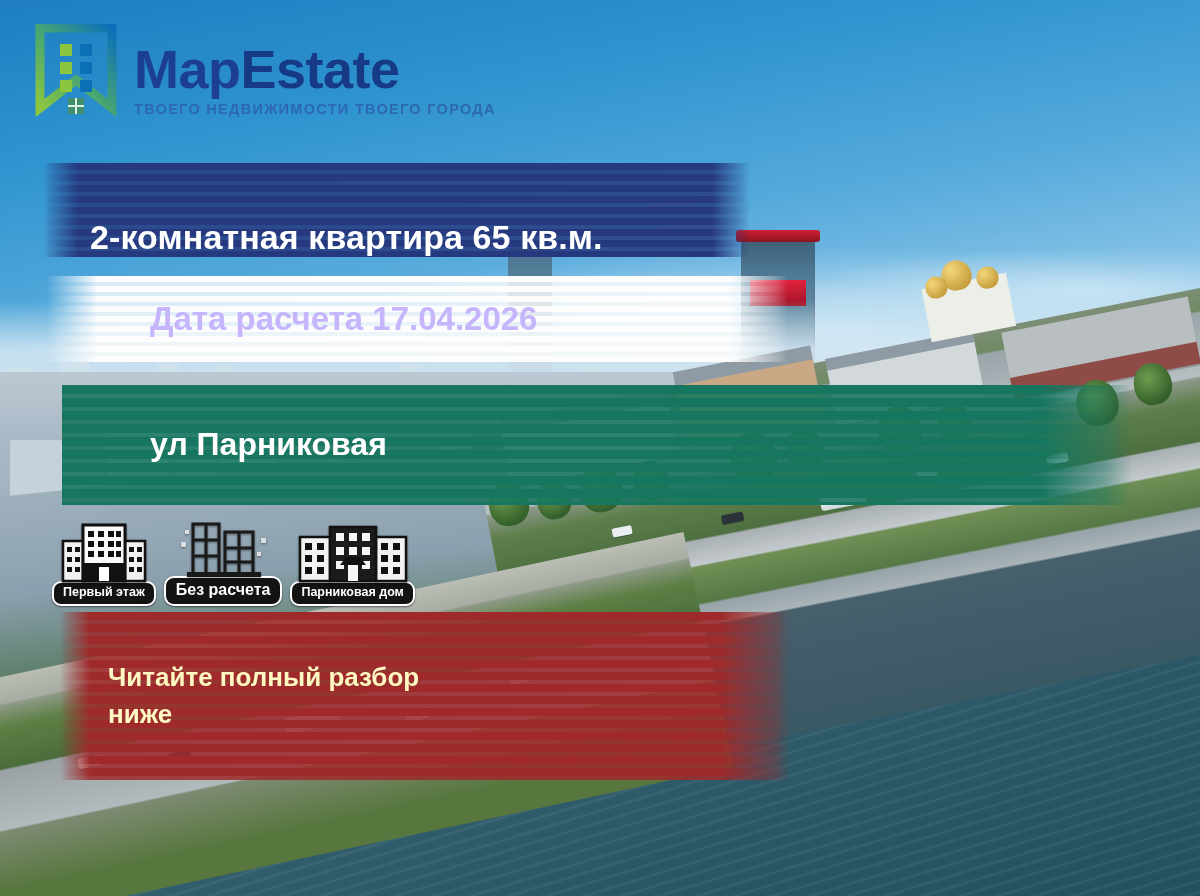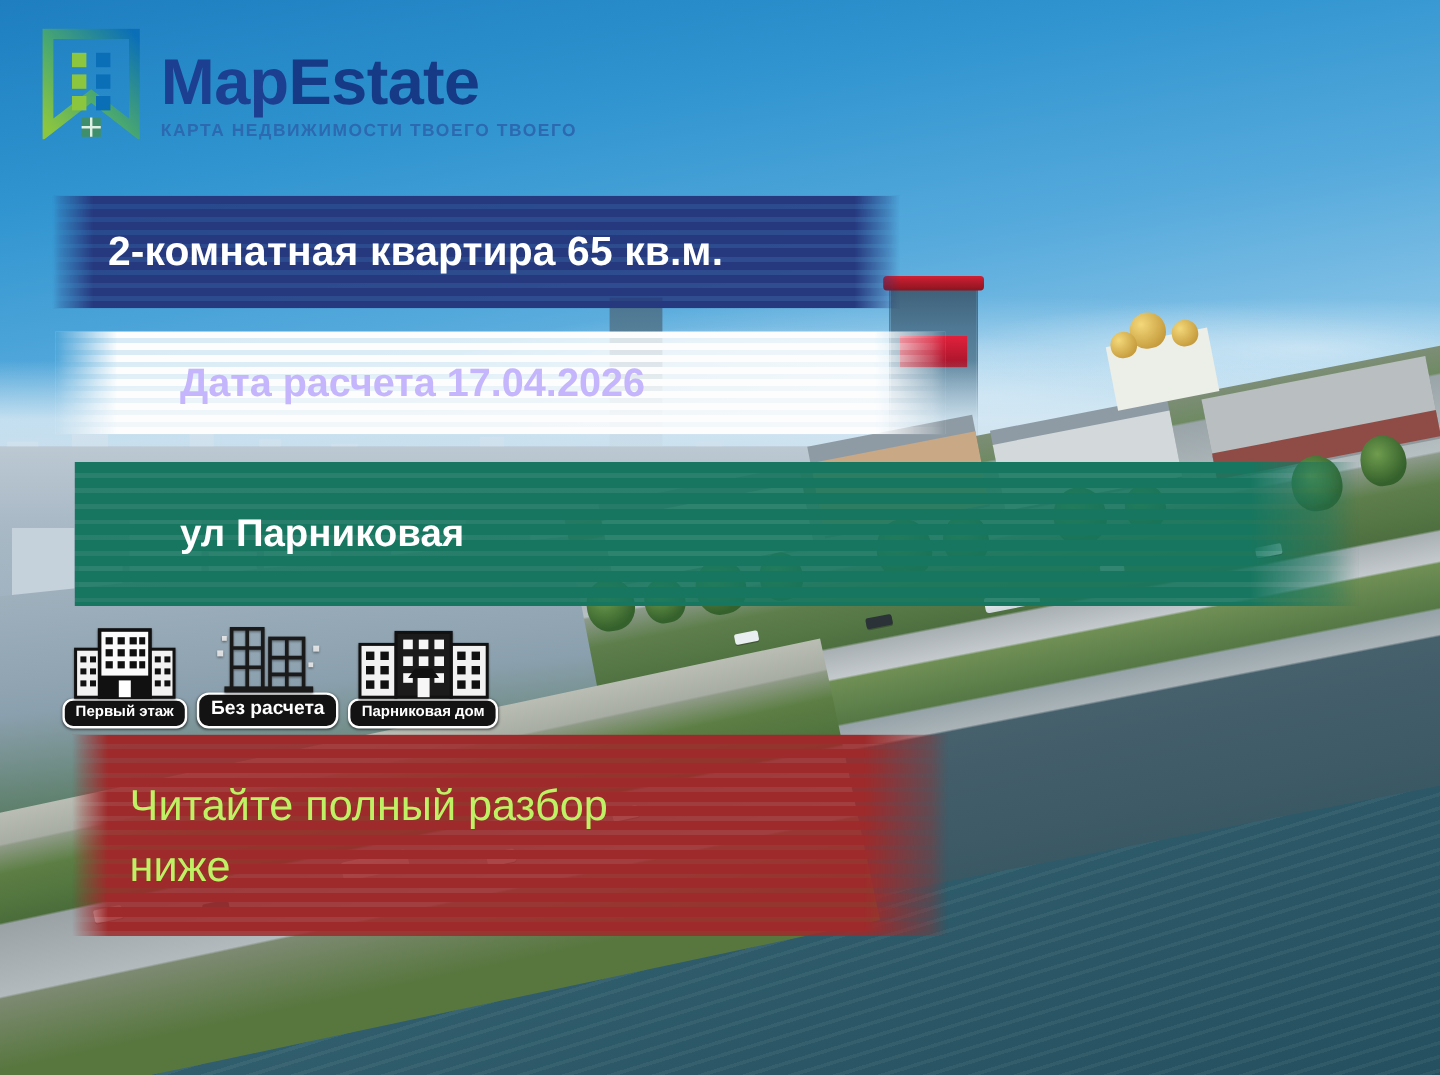--- a/index.html
+++ b/index.html
@@ -100,21 +100,21 @@
   .bus{position:absolute;border-radius:3px;background:linear-gradient(180deg,#f2f5f7,#cfd8dd);}
   .dome{position:absolute;width:22px;height:22px;border-radius:50% 50% 45% 45%;background:radial-gradient(circle at 35% 30%,#f3d87a,#b8892a);}
   .churchwall{position:absolute;background:#eceee8;}
 
   
   .band{position:absolute;display:flex;align-items:center;}
   .band .ink{position:absolute;inset:0;}
   .band .txt{position:relative;z-index:3;}
 
   
-  #band-title{left:44px;top:163px;width:706px;height:94px;}
+  #band-title{left:44px;top:163px;width:706px;height:94px;align-items:flex-end;}
   #band-title .ink{
     background:#26387e;
     -webkit-mask-image:
       linear-gradient(90deg,transparent 0,rgba(0,0,0,.25) 6px,#000 34px,#000 calc(100% - 38px),rgba(0,0,0,.3) calc(100% - 10px),transparent 100%),
       repeating-linear-gradient(180deg,#000 0 7px,rgba(0,0,0,.82) 7px 11px);
     -webkit-mask-composite:source-in;
     mask-image:
       linear-gradient(90deg,transparent 0,rgba(0,0,0,.25) 6px,#000 34px,#000 calc(100% - 38px),rgba(0,0,0,.3) calc(100% - 10px),transparent 100%),
       repeating-linear-gradient(180deg,#000 0 7px,rgba(0,0,0,.82) 7px 11px);
     mask-composite:intersect;
@@ -157,21 +157,21 @@
     background:#9e2a2b;
     -webkit-mask-image:
       linear-gradient(90deg,transparent 0,rgba(0,0,0,.3) 8px,#000 30px,#000 calc(100% - 70px),rgba(0,0,0,.35) calc(100% - 14px),transparent 100%),
       repeating-linear-gradient(180deg,#000 0 8px,rgba(0,0,0,.86) 8px 12px);
     -webkit-mask-composite:source-in;
     mask-image:
       linear-gradient(90deg,transparent 0,rgba(0,0,0,.3) 8px,#000 30px,#000 calc(100% - 70px),rgba(0,0,0,.35) calc(100% - 14px),transparent 100%),
       repeating-linear-gradient(180deg,#000 0 8px,rgba(0,0,0,.86) 8px 12px);
     mask-composite:intersect;
   }
-  #band-cta .txt{color:#bef264;font-size:36px;font-weight:400;padding-left:48px;line-height:1.42;}
+  #band-cta .txt{color:#fef9c3;font-size:26px;font-weight:700;padding-left:48px;line-height:1.42;}
 
   
   .logo{position:absolute;left:34px;top:22px;display:flex;align-items:center;gap:16px;}
   .logo-mark{width:84px;height:92px;flex:0 0 auto;}
   .logo-text{display:flex;flex-direction:column;margin-top:20px;}
   .logo-name{font-size:54px;font-weight:700;line-height:1;color:#1d3f91;letter-spacing:-.5px;}
   .logo-name .b{color:#173a86;}
   .logo-tag{margin-top:5px;font-size:14.5px;letter-spacing:1.3px;color:#2c69b0;font-weight:600;}
 
   
@@ -325,21 +325,21 @@
           <rect x="34" y="74" width="16" height="16"></rect>
         </g>
         <g stroke="#dff0e6" stroke-width="2">
           <line x1="42" y1="74" x2="42" y2="90"></line>
           <line x1="34" y1="82" x2="50" y2="82"></line>
         </g>
       </svg>
     </div>
     <div class="logo-text">
       <div class="logo-name"><span>Map</span><span class="b">Estate</span></div>
-      <div class="logo-tag">КАРТА НЕДВИЖИМОСТИ ТВОЕГО ТВОЕГО</div>
+      <div class="logo-tag">ТВОЕГО НЕДВИЖИМОСТИ ТВОЕГО ГОРОДА</div>
     </div>
   </div>
 
   <div class="band" id="band-title">
     <div class="ink"></div>
     <div class="txt">2-комнатная квартира 65 кв.м.</div>
   </div>
 
   <div class="band" id="band-date">
     <div class="ink"></div>

